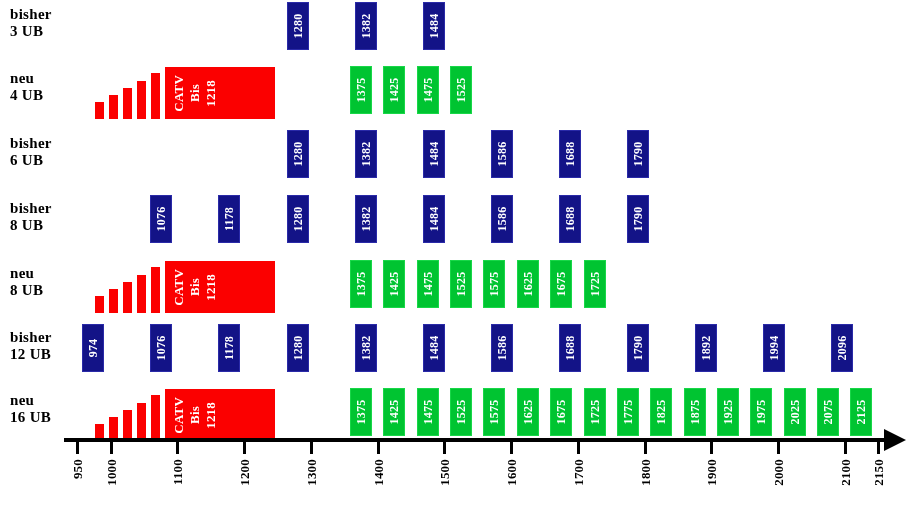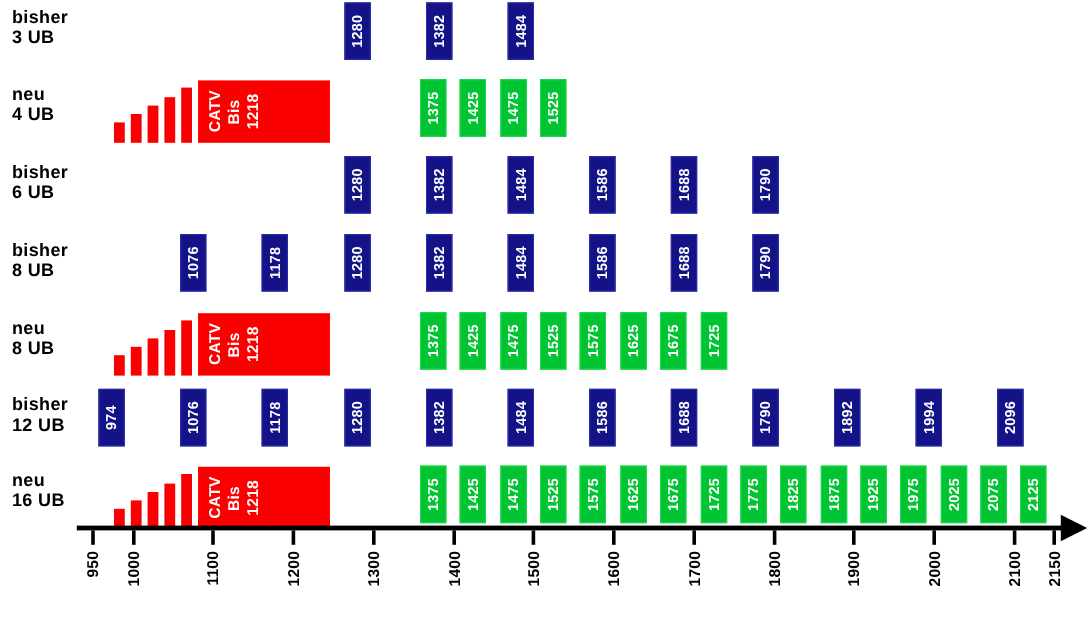--- a/index.html
+++ b/index.html
@@ -3,21 +3,21 @@
 <meta charset="utf-8">
 <style>
   html,body{margin:0;padding:0;}
   body{
     width:908px;height:518px;
     background:#ffffff;
     font-family:"Liberation Sans", sans-serif;
     overflow:hidden;
     position:relative;
   }
-  #stage{position:absolute;left:0;top:0;width:908px;height:368px;}
+  #stage{position:absolute;left:0;top:0;width:908px;height:368px;font-family:Liberation Serif, serif;}
 
   
   .row-label{
     position:absolute;
     left:10px;
     width:95px;
     font-size:15px;
     font-weight:bold;
     color:#000000;
     line-height:17px;

